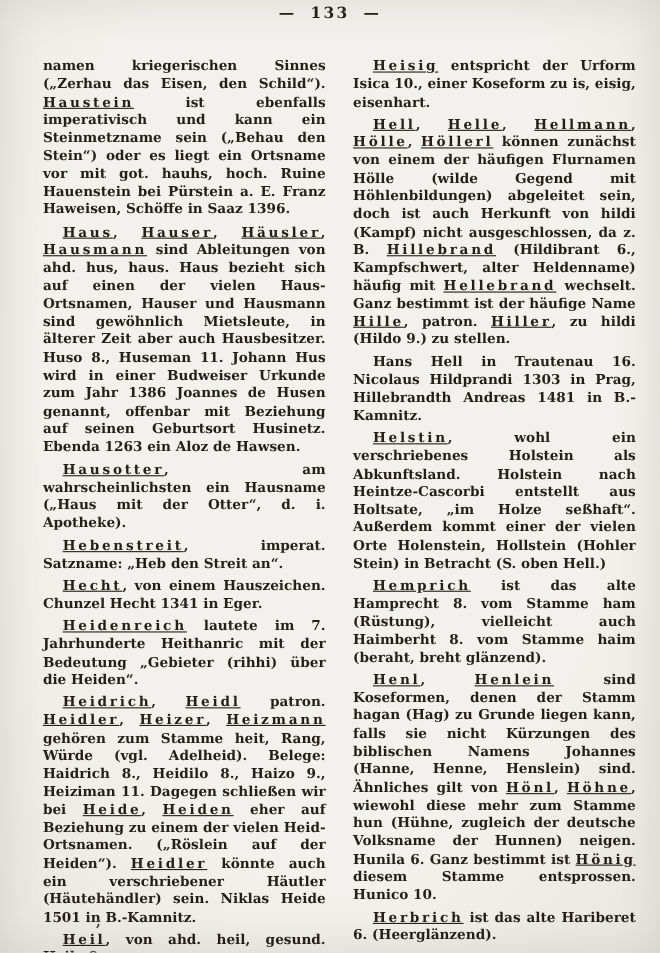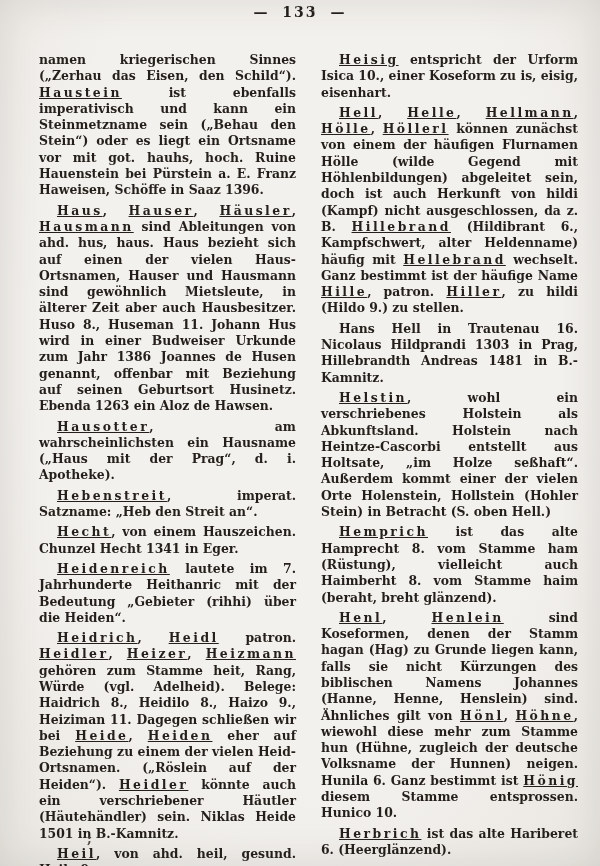--- a/index.html
+++ b/index.html
@@ -39,21 +39,21 @@
 <body>
 
 <div class="page-number">— 133 —</div>
 
 <span class="artifact top">·</span>
 
 <div class="columns">
   <div class="col">
       <p class="par noindent"><span>namen kriegerischen Sinnes („Zerhau das Eisen, den Schild“). </span><span class="sp">Haustein</span><span> ist ebenfalls imperativisch und kann ein Steinmetzname sein („Behau den Stein“) oder es liegt ein Ortsname vor mit got. hauhs, hoch. Ruine Hauenstein bei Pürstein a. E. Franz Haweisen, Schöffe in Saaz 1396.</span></p>
       <p class="par"><span class="sp">Haus</span><span>, </span><span class="sp">Hauser</span><span>, </span><span class="sp">Häusler</span><span>, </span><span class="sp">Hausmann</span><span> sind Ableitungen von ahd. hus, haus. Haus bezieht sich auf einen der vielen Haus-Ortsnamen, Hauser und Hausmann sind gewöhnlich Mietsleute, in älterer Zeit aber auch Hausbesitzer. Huso 8., Huseman 11. Johann Hus wird in einer Budweiser Urkunde zum Jahr 1386 Joannes de Husen genannt, offenbar mit Beziehung auf seinen Geburtsort Husinetz. Ebenda 1263 ein Aloz de Hawsen.</span></p>
-      <p class="par"><span class="sp">Hausotter</span><span>, am wahrscheinlichsten ein Hausname („Haus mit der Prag“, d. i. Apotheke).</span></p>
+      <p class="par"><span class="sp">Hausotter</span><span>, am wahrscheinlichsten ein Hausname („Haus mit der Otter“, d. i. Apotheke).</span></p>
       <p class="par"><span class="sp">Hebenstreit</span><span>, imperat. Satzname: „Heb den Streit an“.</span></p>
       <p class="par"><span class="sp">Hecht</span><span>, von einem Hauszeichen. Chunzel Hecht 1341 in Eger.</span></p>
       <p class="par"><span class="sp">Heidenreich</span><span> lautete im 7. Jahrhunderte Heithanric mit der Bedeutung „Gebieter (rihhi) über die Heiden“.</span></p>
       <p class="par"><span class="sp">Heidrich</span><span>, </span><span class="sp">Heidl</span><span> patron. </span><span class="sp">Heidler</span><span>, </span><span class="sp">Heizer</span><span>, </span><span class="sp">Heizmann</span><span> gehören zum Stamme heit, Rang, Würde (vgl. Adelheid). Belege: Haidrich 8., Heidilo 8., Haizo 9., Heiziman 11. Dagegen schließen wir bei </span><span class="sp">Heide</span><span>, </span><span class="sp">Heiden</span><span> eher auf Beziehung zu einem der vielen Heid-Ortsnamen. („Röslein auf der Heiden“). </span><span class="sp">Heidler</span><span> könnte auch ein verschriebener Häutler (Häutehändler) sein. Niklas Heide 1501 in B.-Kamnitz.</span></p>
       <p class="par"><span class="sp">Heil</span><span>, von ahd. heil, gesund. Heilo 9.</span></p>
       <p class="par"><span class="sp">Heinrich</span><span> ist das alte Haganrih (Fürst im Hag), wobei Wettbewerb mit Haimirich 8. (Heimfürst) obwaltet. Hieher gehört auch </span></p>
     </div>
   <div class="col">
       <p class="par"><span class="sp">Heisig</span><span> entspricht der Urform Isica 10., einer Koseform zu is, eisig, eisenhart.</span></p>
       <p class="par"><span class="sp">Hell</span><span>, </span><span class="sp">Helle</span><span>, </span><span class="sp">Hellmann</span><span>, </span><span class="sp">Hölle</span><span>, </span><span class="sp">Höllerl</span><span> können zunächst von einem der häufigen Flurnamen Hölle (wilde Gegend mit Höhlenbildungen) abgeleitet sein, doch ist auch Herkunft von hildi (Kampf) nicht ausgeschlossen, da z. B. </span><span class="sp">Hillebrand</span><span> (Hildibrant 6., Kampfschwert, alter Heldenname) häufig mit </span><span class="sp">Hellebrand</span><span> wechselt. Ganz bestimmt ist der häufige Name </span><span class="sp">Hille</span><span>, patron. </span><span class="sp">Hiller</span><span>, zu hildi (Hildo 9.) zu stellen.</span></p>

